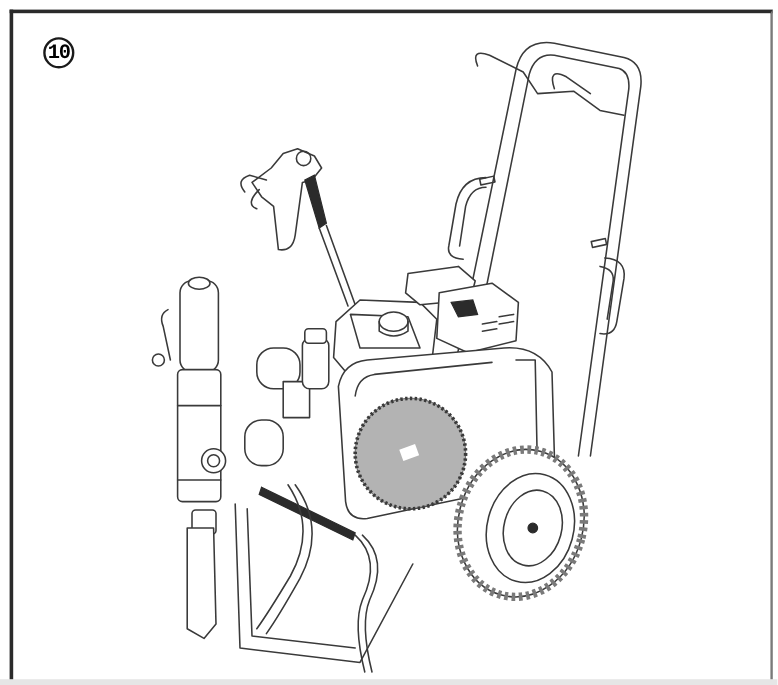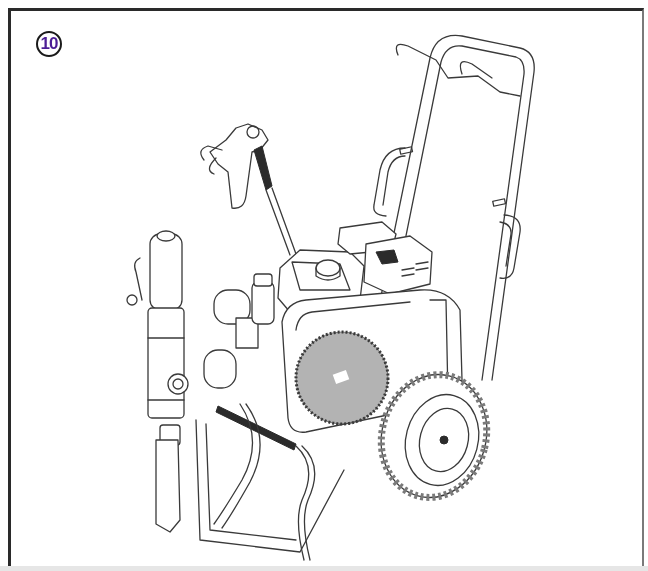--- a/index.html
+++ b/index.html
@@ -7,21 +7,21 @@
   .frame {
     position: absolute; left: 8px; top: 8px; width: 636px; height: 580px;
     border-top: 3px solid #2a2a2a; border-left: 3px solid #2a2a2a; border-right: 2px solid #7a7a7a;
     box-sizing: border-box;
   }
   .bottom-bar { position: absolute; left: 0; top: 566px; width: 648px; height: 5px; background: #e6e6e6; }
   .step-badge {
     position: absolute; left: 36px; top: 31px; width: 26px; height: 26px;
     border: 2px solid #1a1a1a; border-radius: 50%;
     display: flex; align-items: center; justify-content: center;
-    font-family: Liberation Sans, sans-serif; font-weight: bold; font-size: 17px; color: #4c1d95;
+    font-family: Liberation Mono, monospace; font-weight: bold; font-size: 17px; color: #000000;
     letter-spacing: -1px; box-sizing: border-box;
   }
   .illustration { position: absolute; left: 0; top: 0; width: 648px; height: 571px; }
   .illustration svg { width: 648px; height: 571px; }
   .ln { fill: none; stroke: #3a3a3a; stroke-width: 1.3; stroke-linecap: round; stroke-linejoin: round; }
   .ln2 { fill: #ffffff; stroke: #3a3a3a; stroke-width: 1.3; stroke-linejoin: round; }
   .dark { fill: #2b2b2b; stroke: #2b2b2b; }
 </style>
 </head>
 <body>

